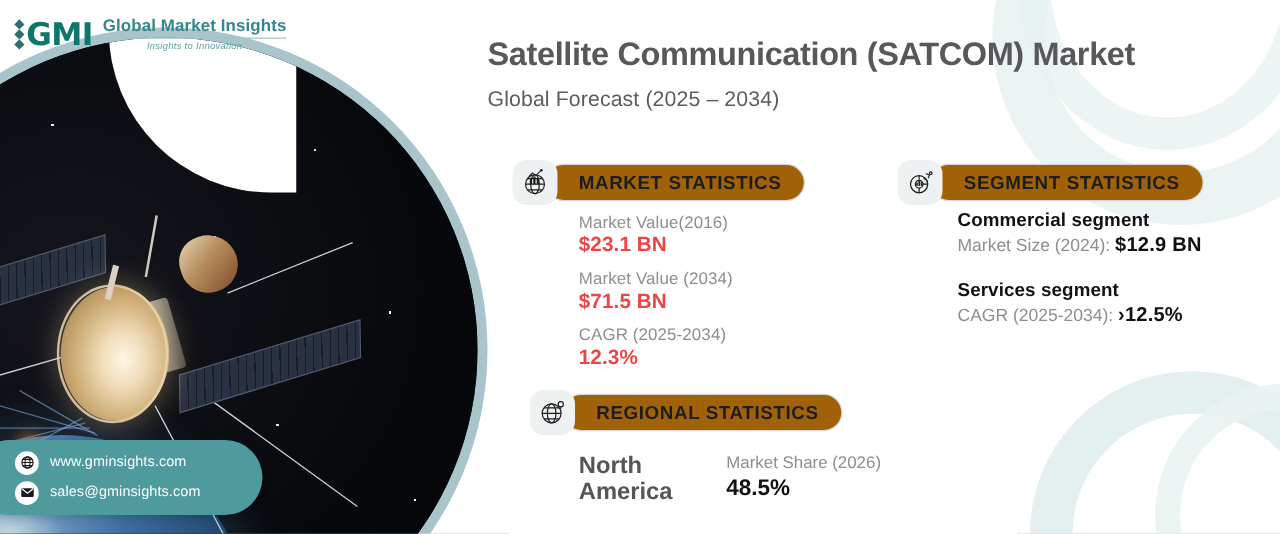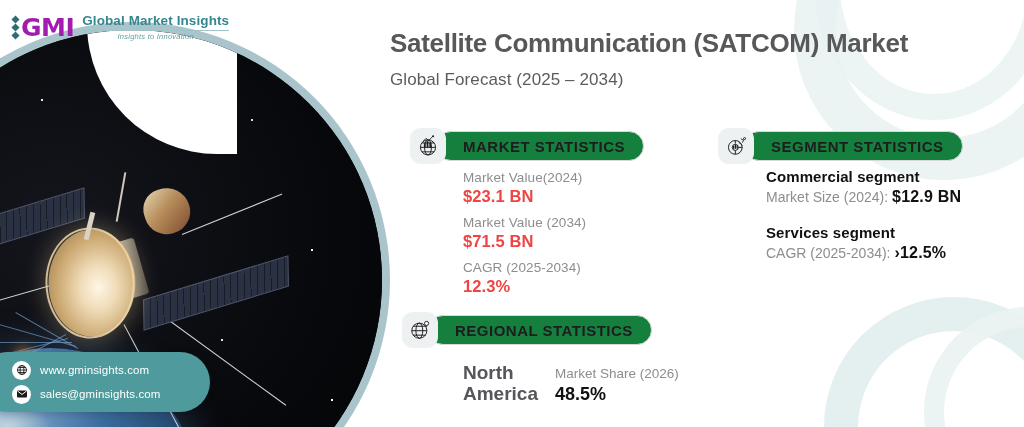--- a/index.html
+++ b/index.html
@@ -195,21 +195,21 @@
     color:#ffffff; font-size:11.5px; letter-spacing:.1px; white-space:nowrap;
   }
 
   
   .logo { position:absolute; left:12px; top:14px; display:flex; align-items:center; gap:8px; z-index:9; }
   .logo-mark { display:flex; align-items:center; gap:2px; }
   .logo-diamonds { display:flex; flex-direction:column; gap:1px; }
   .dia { width:7px; height:7px; background:#2f6f74; transform:rotate(45deg) scale(.82); }
   .gmi-text {
     font-family:"DejaVu Sans", sans-serif;
-    font-size:25px; font-weight:700; color:#a21caf; letter-spacing:-.5px; line-height:1;
+    font-size:25px; font-weight:700; color:#0f766e; letter-spacing:-.5px; line-height:1;
   }
   .logo-words { display:flex; flex-direction:column; line-height:1.05; }
   .logo-title { font-size:13.5px; font-weight:700; color:#35878d; letter-spacing:.1px;text-align:center; }
   .logo-rule { height:1px; background:#9fc5c8; margin:2px 0 2px; }
   .logo-tag { font-size:7.5px; color:#5c9fa4; font-style:italic; letter-spacing:.25px; text-align:center; }
 
   
   .title {
     position:absolute; left:390px; top:28px;
     font-size:26px; font-weight:700; color:#58585b;
@@ -224,50 +224,50 @@
   .badge { position:absolute; display:flex; align-items:center; }
   .badge-icon {
     width:36px; height:36px; border-radius:11px;
     background:#eef1f1;
     display:flex; align-items:center; justify-content:center;
     margin-right:-10px; z-index:1;
   }
   .badge-icon svg { width:22px; height:22px; display:block; }
   .badge-pill {
     height:30px; border-radius:16px;
-    background:#15803d; border:1px solid #d8d8da;
+    background:#a16207; border:1px solid #d8d8da;
     display:flex; align-items:center;
     padding:0 18px 0 26px;
     font-size:15px; font-weight:600; color:#1d1d1f; letter-spacing:.5px;
     white-space:nowrap;
   }
 
   #badge-market   { left:410px; top:128px; }
   #badge-segment  { left:718px; top:128px; }
-  #badge-regional { left:402px; top:312px; }
+  #badge-regional { left:424px; top:312px; }
 
   
   .stat-label { font-size:13.5px; color:#8d8d92; letter-spacing:.1px; }
   .stat-value { font-size:16.5px; font-weight:700; color:#ef4444; letter-spacing:.1px; }
 
   #market-stats { position:absolute; left:463px; top:170px; }
   #market-stats .pair { margin-bottom:9px; }
   #market-stats .pair:last-child { margin-bottom:0; }
   #market-stats .stat-value { margin-top:2px; }
 
   #segment-stats { position:absolute; left:766px; top:168px; }
   .seg-title { font-size:15px; font-weight:700; color:#111114; letter-spacing:.1px; }
   .seg-line { font-size:14px; color:#8d8d92; margin-top:3px; }
   .seg-line b { font-size:16px; color:#111114; font-weight:700; letter-spacing:.2px; }
   .seg-group { margin-bottom:18px; }
   .seg-group:last-child { margin-bottom:0; }
 
   #regional-stats {
     position:absolute; left:463px; top:362px;
-    display:flex; align-items:flex-end; 
+    display:flex; align-items:flex-start; gap:26px;
   }
   .region-name {
     font-size:19px; font-weight:700; color:#55555a; line-height:1.12;
     max-width:92px;
   }
   .region-share-label { font-size:13.5px; color:#8d8d92; }
   .region-share-value { font-size:18px; font-weight:700; color:#111114; margin-top:3px; }
 </style>
 </head>
 <body>
@@ -359,21 +359,21 @@
         <rect x="18" y="11" width="2.6" height="7" fill="#1d1d1f" stroke="none"></rect>
         <path d="M9 9l4-4 4 3 6-6" stroke="#1d1d1f" stroke-width="1.3"></path>
         <circle cx="23.4" cy="1.8" r="1.5" fill="#1d1d1f" stroke="none"></circle>
       </svg>
     </div>
     <div class="badge-pill">MARKET STATISTICS</div>
   </div>
 
   <div id="market-stats">
     <div class="pair">
-      <div class="stat-label">Market Value(2024)</div>
+      <div class="stat-label">Market Value(2016)</div>
       <div class="stat-value">$23.1 BN</div>
     </div>
     <div class="pair">
       <div class="stat-label">Market Value (2034)</div>
       <div class="stat-value">$71.5 BN</div>
     </div>
     <div class="pair">
       <div class="stat-label">CAGR (2025-2034)</div>
       <div class="stat-value">12.3%</div>
     </div>

